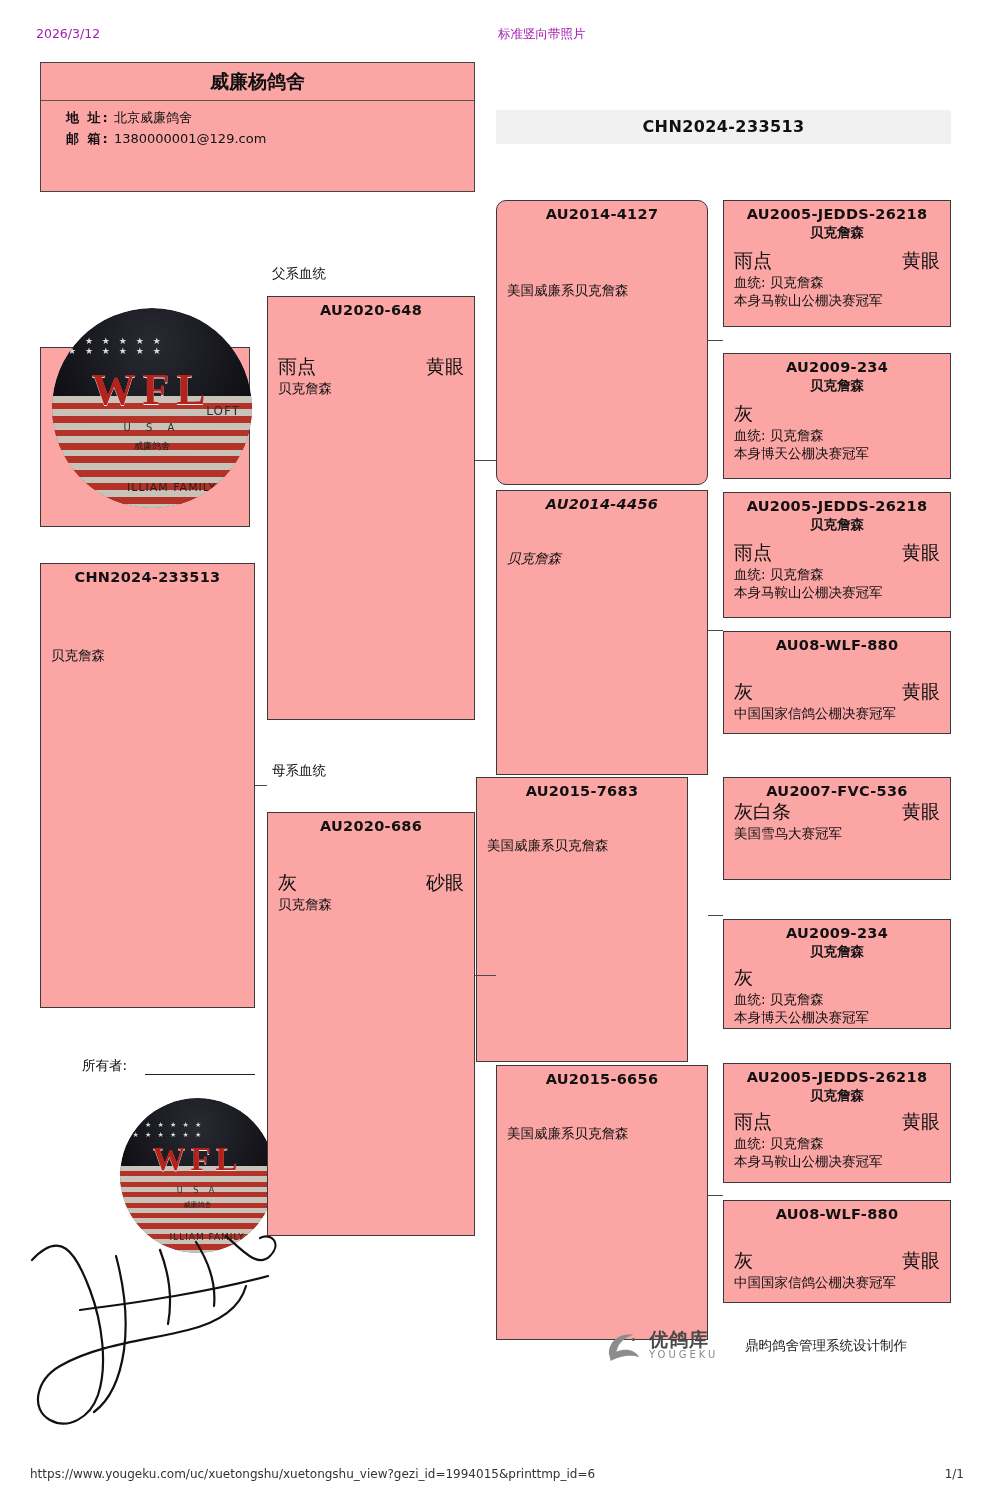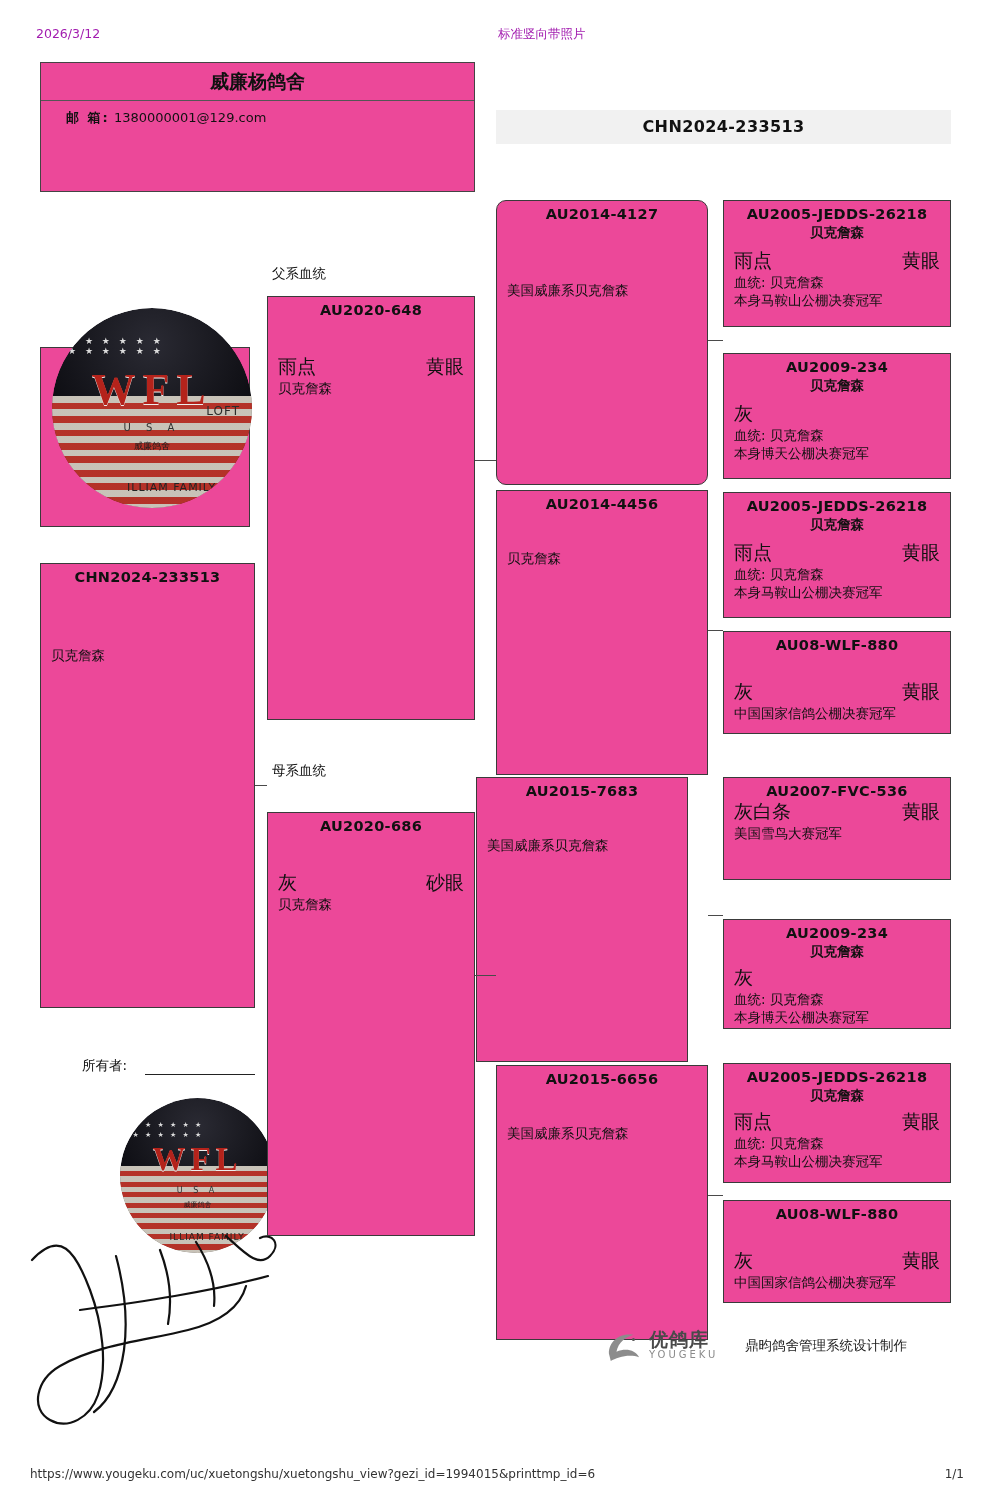--- a/index.html
+++ b/index.html
@@ -11,21 +11,21 @@
     color:#111;
     overflow:hidden;
   }
   .pg-head { position:absolute; top:26px; left:0; width:1000px; height:20px; font-size:12.5px; color:#a21caf; }
   .pg-date { position:absolute; left:36px; top:0; }
   .pg-center { position:absolute; left:498px; top:0; font-size:12.5px; }
   .pg-foot { position:absolute; bottom:18px; left:0; width:1000px; font-size:12px; color:#333; }
   .pg-url { position:absolute; left:30px; bottom:0; }
   .pg-page { position:absolute; right:36px; bottom:0; }
 
-  .box { position:absolute; border:1px solid #3a3a3a; background:#ec4899; }
+  .box { position:absolute; border:1px solid #3a3a3a; background:#fca5a5; }
   .bx-title { text-align:center; font-weight:bold; font-size:14.5px; padding-top:5px; letter-spacing:0.3px; }
   .bx-sub { text-align:center; font-weight:bold; font-size:13.5px; padding-top:2px; }
   .bx-row { display:flex; justify-content:space-between; font-size:19px; padding:0 10px; }
   .bx-line { font-size:13.5px; padding:0 10px; }
 
   
   #loft-card { left:40px; top:62px; width:435px; height:130px; border:1px solid #444; }
   #loft-card .ln { border-bottom:1px solid #555; height:38px; }
   #loft-name { text-align:center; font-weight:bold; font-size:19px; line-height:36px; }
   .loft-field { font-size:13px; padding-left:25px; line-height:21px; }
@@ -68,21 +68,21 @@
   .lineage-label { position:absolute; font-size:13.5px; }
   #lbl-sire { left:272px; top:265px; }
   #lbl-dam { left:272px; top:762px; }
 
   
   #g1-sire { left:267px; top:296px; width:208px; height:424px; }
   #g1-dam  { left:267px; top:812px; width:208px; height:424px; }
 
   
   #g2a { left:496px; top:200px; width:212px; height:285px;border-radius:10px; }
-  #g2b { left:496px; top:490px; width:212px; height:285px; }
+  #g2b { left:496px; top:490px; width:212px; height:285px;font-style:italic; }
   #g2c { left:476px; top:777px; width:212px; height:285px; }
   #g2d { left:496px; top:1065px; width:212px; height:275px; }
 
   
   #g3a { left:723px; top:200px; width:228px; height:127px; }
   #g3b { left:723px; top:353px; width:228px; height:126px; }
   #g3c { left:723px; top:492px; width:228px; height:126px; }
   #g3d { left:723px; top:631px; width:228px; height:103px; }
   #g3e { left:723px; top:777px; width:228px; height:103px; }
   #g3f { left:723px; top:919px; width:228px; height:110px; }
@@ -108,20 +108,24 @@
 <div class="pg-head">
   <span class="pg-date">2026/3/12</span>
   <span class="pg-center">标准竖向带照片</span>
 </div>
 
 <div class="box" id="loft-card">
   <div class="ln">
     <div id="loft-name">威廉杨鸽舍</div>
   </div>
   <div style="padding-top:6px;">
+    <div class="loft-field">
+      <b>地 址:</b>
+      <span>北京威廉鸽舍</span>
+    </div>
     <div class="loft-field">
       <b>邮 箱:</b>
       <span>1380000001@129.com</span>
     </div>
   </div>
 </div>
 
 <div id="subject-banner">CHN2024-233513</div>
 
 <div class="box" id="photo-box"></div>

